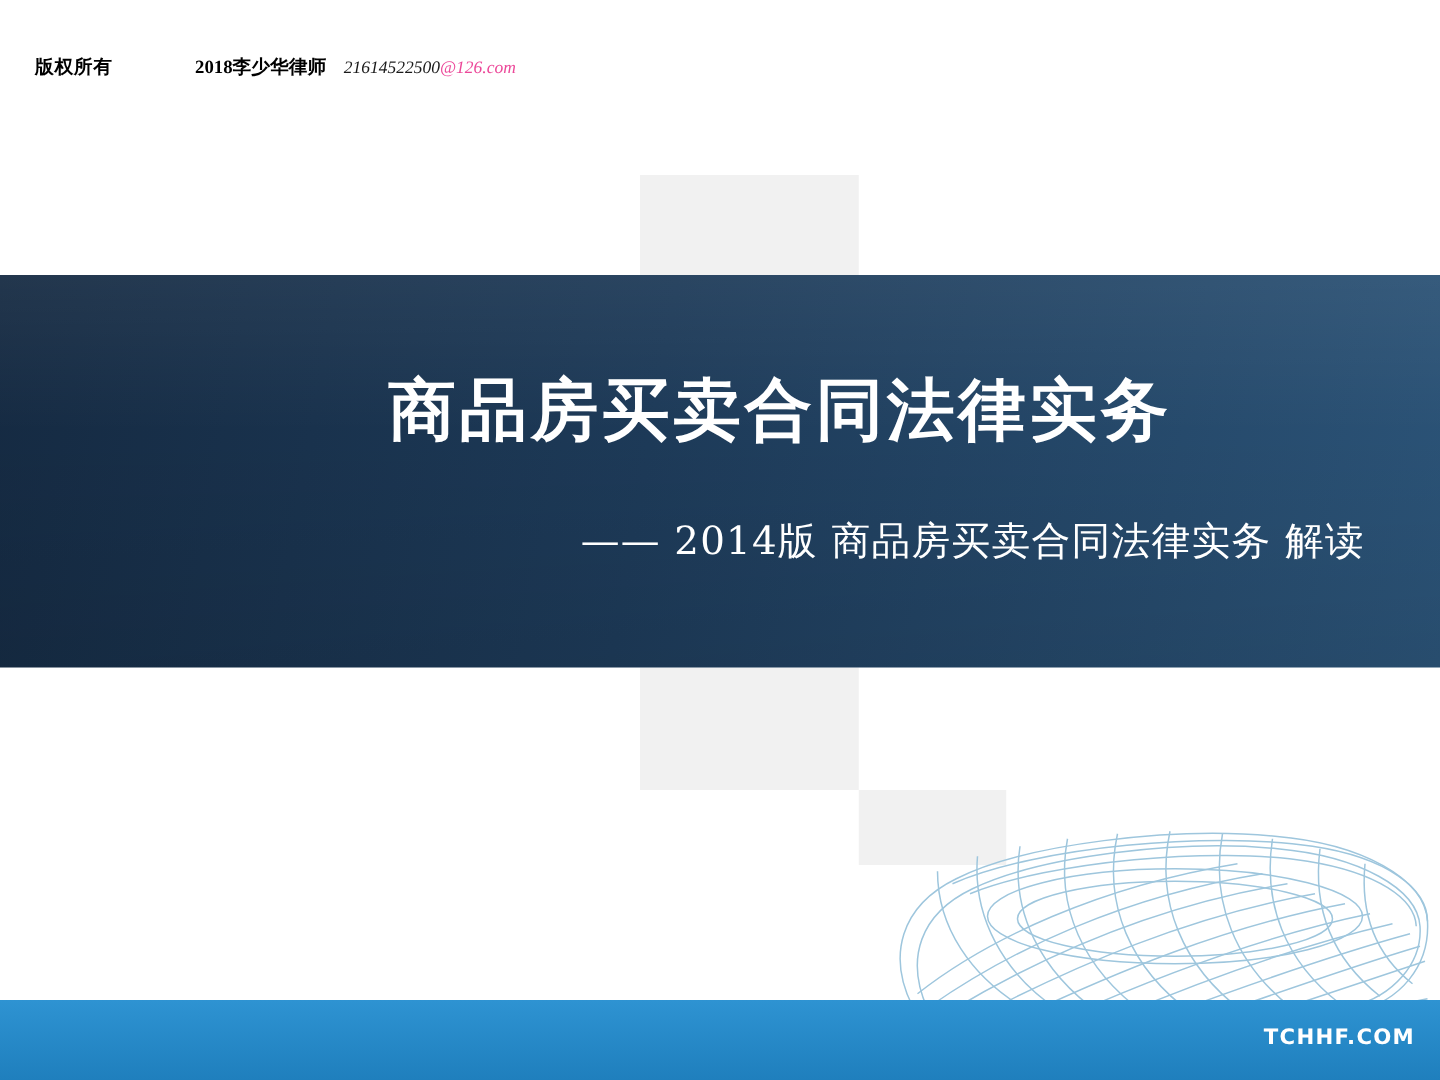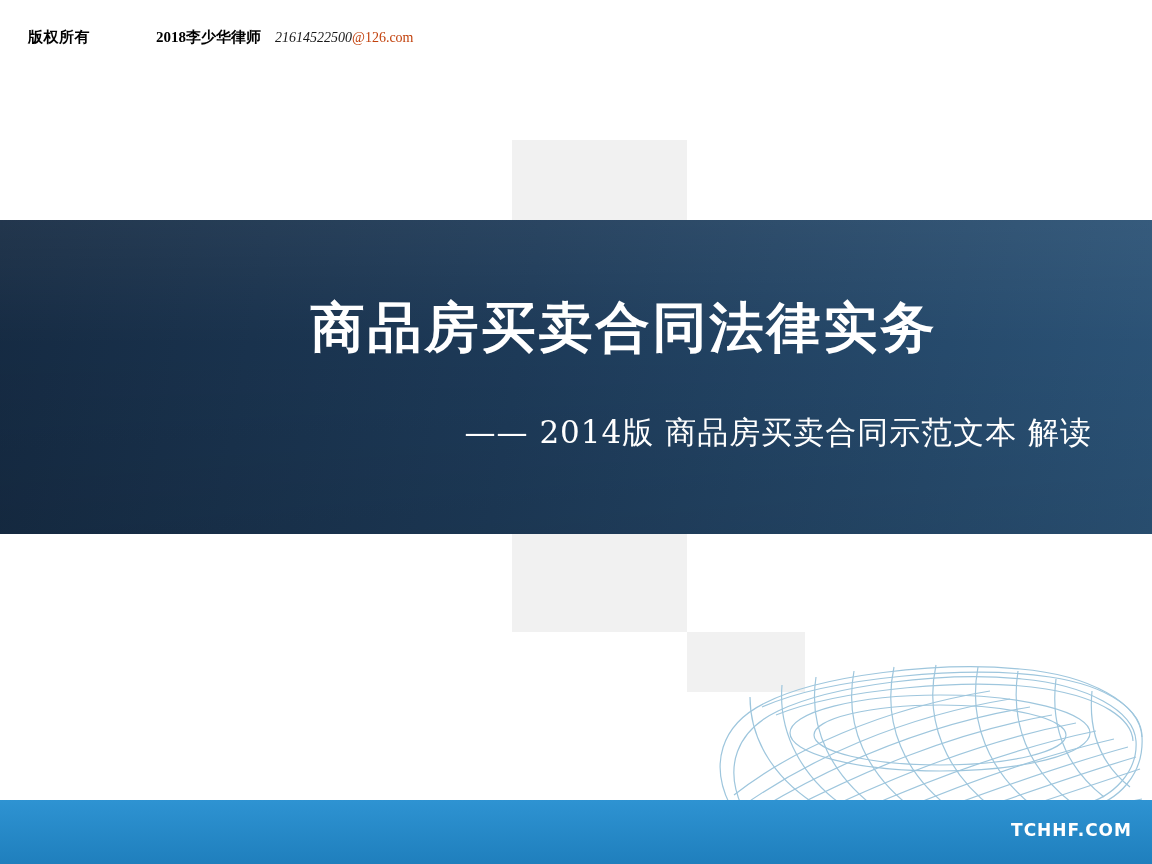--- a/index.html
+++ b/index.html
@@ -12,21 +12,21 @@
     width: 1152px;
     height: 864px;
     background: #ffffff;
     overflow: hidden;
     font-family: "Liberation Sans", sans-serif;
   }
 
   
   .copyright-bar {
     position: absolute;
-    left: 0; top: 0;
+    left: 0; top: 16px;
     width: 1152px;
     height: 76px;
     background: #ffffff;
     z-index: 6;
   }
   .copyright-inner {
     position: absolute;
     left: 28px;
     top: 28px;
     display: flex;
@@ -55,22 +55,23 @@
   }
   .cr-phone {
     font-family: "Liberation Serif", serif;
     font-style: italic;
     font-size: 14px;
     color: #1a1a1a;
     margin-left: 14px;
   }
   .cr-mail {
     font-family: "Liberation Serif", serif;
+    font-style: italic;
     font-size: 14px;
-    color: #c2410c;
+    color: #ec4899;
   }
 
   
   .bg-block {
     position: absolute;
     background: #f1f1f1;
     z-index: 0;
   }
   .bg-block-a { left: 512px; top: 140px; width: 175px; height: 80px; }
   .bg-block-b { left: 512px; top: 534px; width: 175px; height: 98px; }
@@ -212,21 +213,21 @@
         <path d="M402 36 C398 78 412 110 440 132"></path>
 
         <path d="M36 152 C140 168 340 168 452 144"></path>
       </g>
     </svg>
   </div>
 
   <div class="title-band">
     <div class="band-sheen"></div>
     <div class="title-main">商品房买卖合同法律实务</div>
-    <div class="title-sub">—— 2014版 商品房买卖合同示范文本 解读</div>
+    <div class="title-sub">—— 2014版 商品房买卖合同法律实务 解读</div>
   </div>
 
   <div class="bottom-bar">
     <div class="bottom-bar-grad"></div>
     <div class="site-mark">TCHHF.COM</div>
   </div>
 
 </div>
 
 </body></html>

